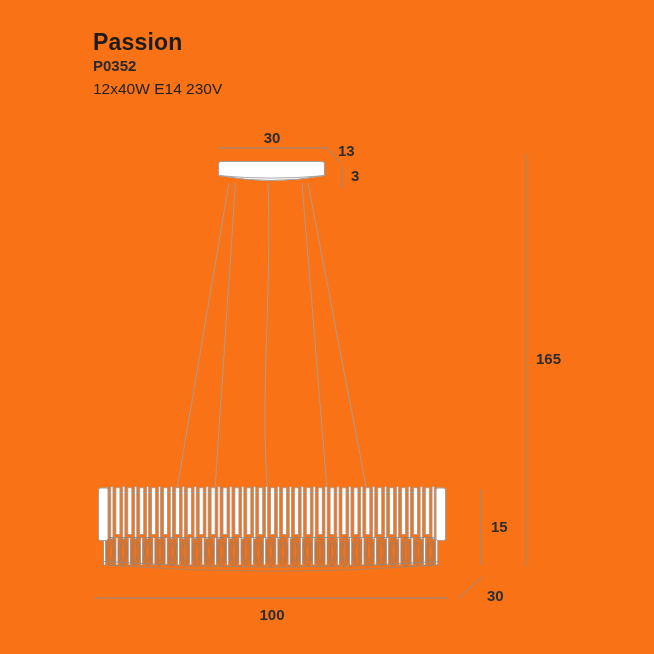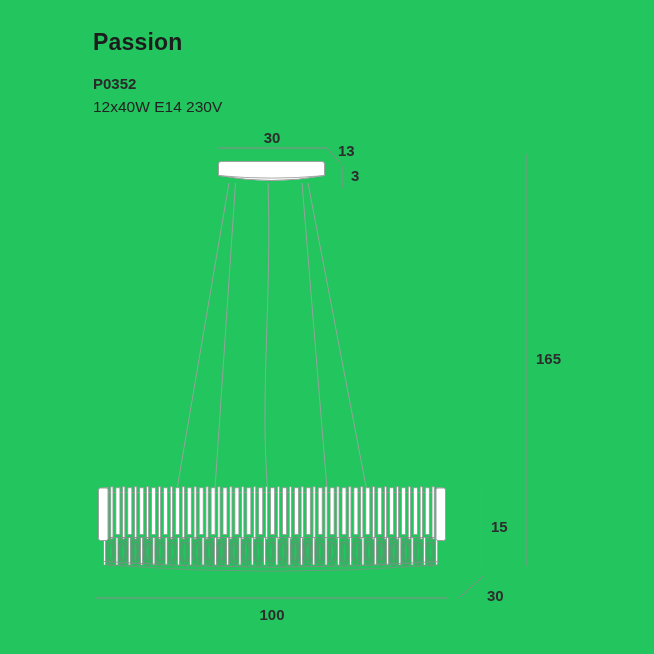--- a/index.html
+++ b/index.html
@@ -1,29 +1,29 @@
 <!DOCTYPE html>
 <html><head>
 <meta charset="utf-8">
 <style>
   html,body{margin:0;padding:0;background:#ffffff;}
   .sheet{
     position:relative;
     width:654px;height:654px;
-    background:#22c55e;
+    background:#f97316;
     overflow:hidden;
     font-family:"Liberation Sans", sans-serif;
   }
   .title-block{position:absolute;left:93px;top:29px;}
   .product-name{
     font-size:23px;font-weight:700;letter-spacing:0.2px;
     color:#1c1c1c;line-height:1.15;
   }
   .product-code{
-    font-size:15px;font-weight:600;color:#2a2a2a;line-height:1.2;margin-top:20px;
+    font-size:15px;font-weight:600;color:#2a2a2a;line-height:1.2;margin-top:2px;
   }
   .product-spec{
     font-family:Liberation Sans, sans-serif;
     font-size:15.5px;font-weight:400;color:#222222;margin-top:5px;
   }
   svg{position:absolute;left:0;top:0;}
   .dim-line{stroke:#8c8c8c;stroke-width:1;fill:none;}
   .draw-line{stroke:#a0a0a0;stroke-width:1;fill:#ffffff;}
   .wire{stroke:#a0a0a0;stroke-width:0.9;fill:none;}
   .dim-label{

